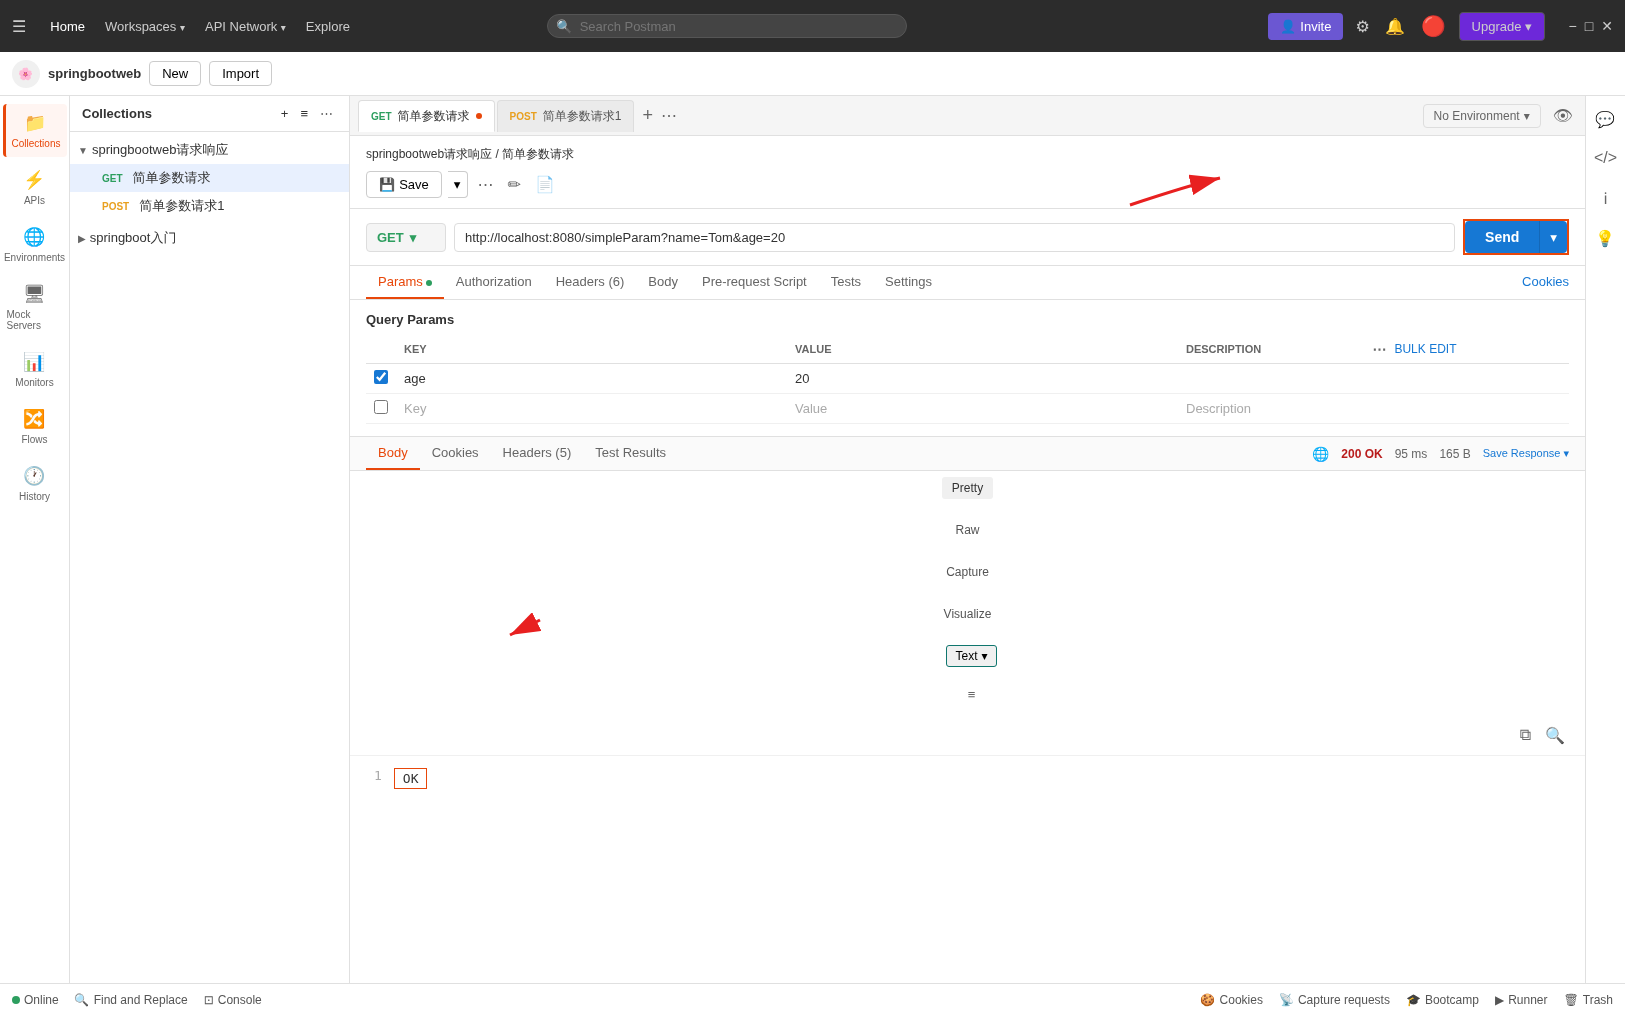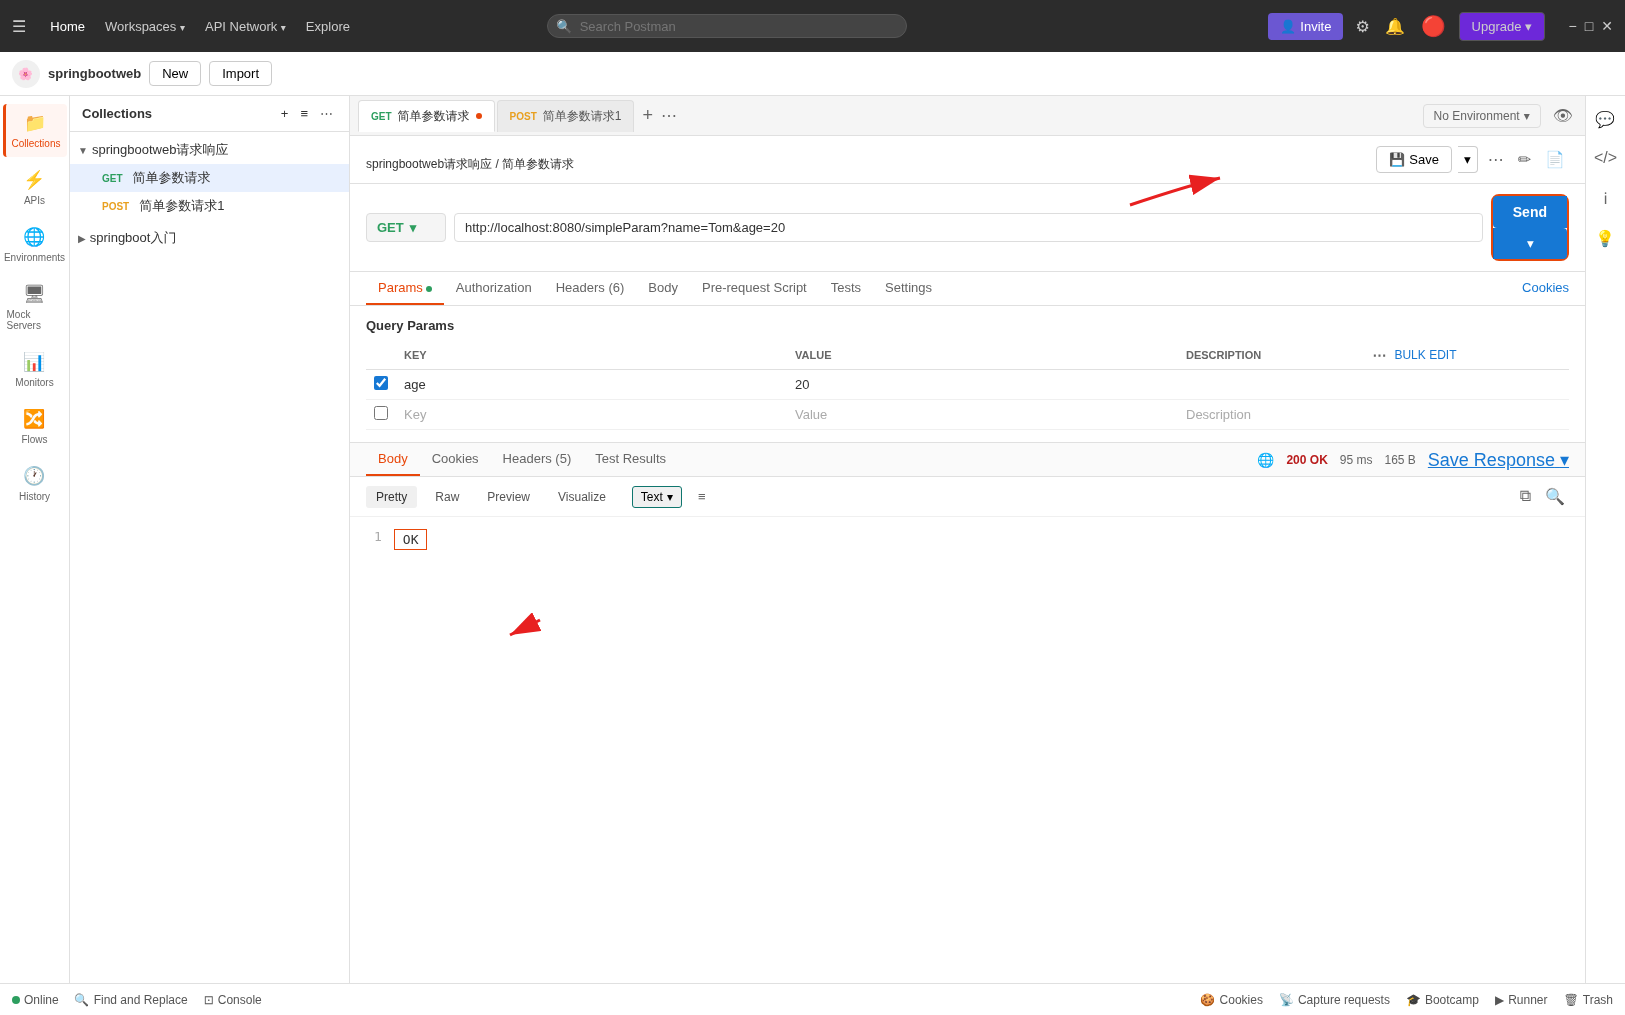--- a/index.html
+++ b/index.html
@@ -64,35 +64,35 @@
     .tab-more { background: none; border: none; font-size: 16px; color: #666; cursor: pointer; }
 
     
     .right-sidebar { width: 40px; background: #fff; border-left: 1px solid #e0e0e0; display: flex; flex-direction: column; align-items: center; padding-top: 8px; gap: 8px; }
     .right-icon { font-size: 16px; color: #666; cursor: pointer; padding: 6px; border-radius: 4px; }
 
     
     .main-content { flex: 1; display: flex; flex-direction: column; overflow: hidden; background: #fff; }
 
     
-    .request-header { padding: 10px 16px; display: flex; align-items: flex-end; gap: 8px; border-bottom: 1px solid #e0e0e0; }
+    .request-header { padding: 10px 16px; display: flex; align-items: flex-start; gap: 8px; border-bottom: 1px solid #e0e0e0; flex-direction: column; }
     .breadcrumb { font-size: 12px; color: #666; flex: 1; }
     .breadcrumb span { color: #333; font-weight: 500; }
     .request-header-actions { display: flex; gap: 6px; align-items: center; }
     .btn-save { background: #fff; border: 1px solid #ccc; border-radius: 4px; padding: 5px 12px; font-size: 13px; cursor: pointer; display: flex; align-items: center; gap: 4px; }
     .btn-save-chevron { background: #fff; border: 1px solid #ccc; border-left: none; border-radius: 0 4px 4px 0; padding: 5px 6px; cursor: pointer; }
     .icon-btn-sm { background: none; border: none; font-size: 16px; color: #666; cursor: pointer; padding: 4px; }
 
     
     .url-bar { display: flex; align-items: center; padding: 10px 16px; gap: 8px; border-bottom: 1px solid #e0e0e0; }
     .method-select { background: #f5f5f5; border: 1px solid #ddd; border-radius: 4px; padding: 6px 10px; font-size: 13px; font-weight: 600; color: #2d9e5f; cursor: pointer; display: flex; align-items: center; gap: 6px; min-width: 80px; }
     .url-input { flex: 1; border: 1px solid #ddd; border-radius: 4px; padding: 6px 10px; font-size: 13px; outline: none; color: #333; }
     .btn-send { background: #1678d4; color: #fff; border: none; border-radius: 4px 0 0 4px; padding: 8px 20px; font-size: 14px; font-weight: 600; cursor: pointer; }
     .btn-send-chevron { background: #1678d4; color: #fff; border: none; border-left: 1px solid #1468b8; border-radius: 0 4px 4px 0; padding: 8px 10px; cursor: pointer; }
-    .send-wrapper { display: flex; border: 2px solid #e8470a; border-radius: 8px; flex-direction: column; }
+    .send-wrapper { display: flex; border: 2px solid #e8470a; border-radius: 0; }
 
     
     .req-tabs { display: flex; gap: 0; padding: 0 16px; border-bottom: 1px solid #e0e0e0; }
     .req-tab { padding: 8px 12px; font-size: 13px; color: #666; cursor: pointer; border-bottom: 2px solid transparent; }
     .req-tab.active { color: #e8470a; border-bottom: 2px solid #e8470a; }
     .req-tab .tab-dot-green { display: inline-block; width: 6px; height: 6px; border-radius: 50%; background: #2d9e5f; margin-left: 3px; vertical-align: middle; }
     .cookies-link { margin-left: auto; color: #1678d4; font-size: 13px; cursor: pointer; padding: 8px 0; }
 
     
     .query-params { padding: 12px 16px; }
@@ -107,25 +107,25 @@
     .bulk-edit { color: #1678d4; font-size: 12px; cursor: pointer; font-weight: 500; }
     .th-more { color: #666; font-size: 14px; cursor: pointer; }
 
     
     .response-area { border-top: 1px solid #e0e0e0; display: flex; flex-direction: column; flex-shrink: 0; }
     .resp-tabs-bar { display: flex; align-items: center; padding: 0 16px; border-bottom: 1px solid #e0e0e0; background: #fafafa; }
     .resp-tab { padding: 8px 12px; font-size: 13px; color: #666; cursor: pointer; border-bottom: 2px solid transparent; }
     .resp-tab.active { color: #e8470a; border-bottom: 2px solid #e8470a; }
     .resp-status { margin-left: auto; display: flex; align-items: center; gap: 12px; font-size: 12px; color: #666; }
     .status-ok { color: #b91c1c; font-weight: 700; }
-    .save-response { color: #1678d4; font-size: 18px; cursor: pointer; text-decoration: underline; }
+    .save-response { color: #1678d4; font-size: 11px; cursor: pointer; }
     .globe-icon { color: #666; font-size: 14px; }
 
     
-    .resp-body-tabs { display: flex; align-items: center; padding: 6px 16px; border-bottom: 1px solid #f0f0f0; gap: 8px; }
+    .resp-body-tabs { display: flex; align-items: center; padding: 6px 16px; border-bottom: 1px solid #f0f0f0; gap: 20px; flex-direction: column; }
     .resp-body-tab { padding: 4px 10px; font-size: 12px; color: #555; cursor: pointer; border-radius: 3px; }
     .resp-body-tab.active { background: #f0f0f0; color: #333; }
     .resp-type-select { margin-left: 8px; background: #f0f0f0; border: 1px solid #0f766e; border-radius: 3px; padding: 3px 8px; font-size: 12px; cursor: pointer; display: flex; align-items: center; gap: 4px; }
     .resp-actions { margin-left: auto; display: flex; gap: 6px; }
     .resp-body-content { padding: 12px 24px; font-family: monospace; font-size: 13px; flex: 1; }
     .line-num { color: #aaa; margin-right: 12px; }
     .response-line { display: flex; }
 
     
     .bottom-bar { height: 32px; background: #fff; border-top: 1px solid #e0e0e0; display: flex; align-items: center; padding: 0 12px; gap: 16px; font-size: 12px; color: #555; }
@@ -362,21 +362,21 @@
               <span>165 B</span>
               <span class="save-response">
                 <span>Save Response</span> <span>▾</span>
               </span>
             </div>
           </div>
 
           <div class="resp-body-tabs">
             <span class="resp-body-tab active">Pretty</span>
             <span class="resp-body-tab">Raw</span>
-            <span class="resp-body-tab">Preview</span>
+            <span class="resp-body-tab">Capture</span>
             <span class="resp-body-tab">Visualize</span>
             <div class="resp-type-select">
               <span>Text</span>
               <span>▾</span>
             </div>
             <span style="margin-left:8px; cursor:pointer; color:#666;">≡</span>
             <div class="resp-actions">
               <span class="icon-btn-sm">⧉</span>
               <span class="icon-btn-sm">🔍</span>
             </div>

